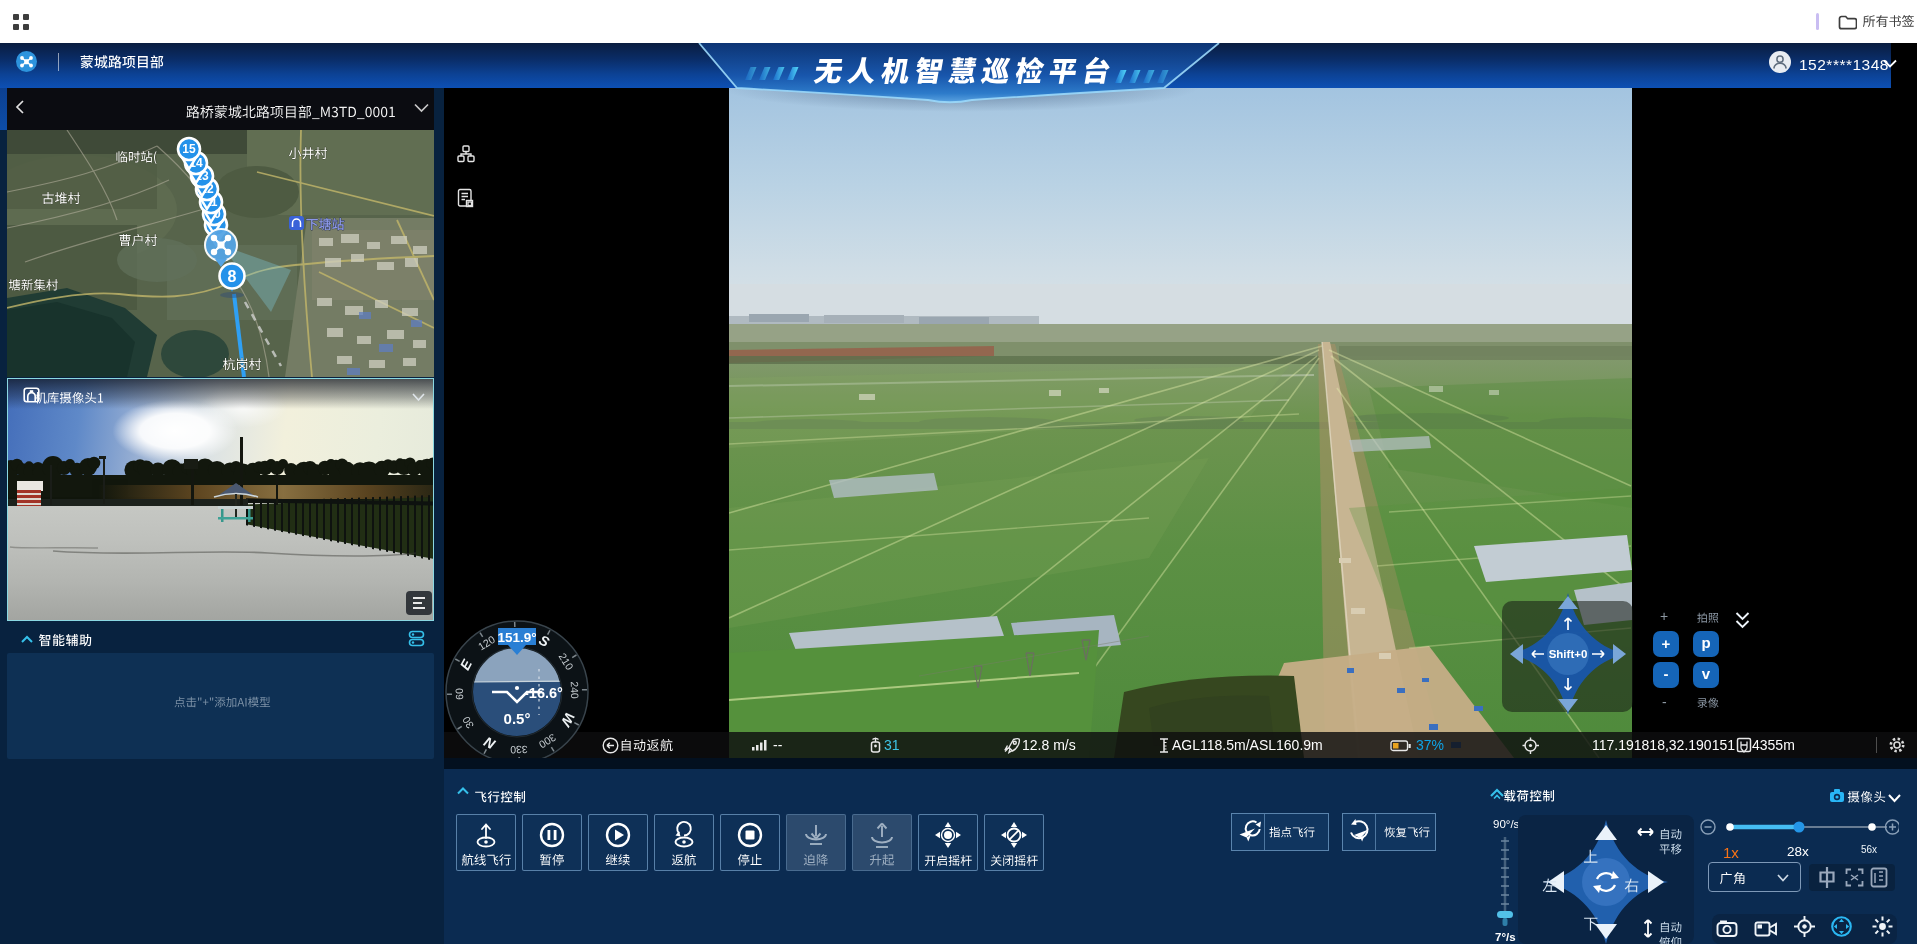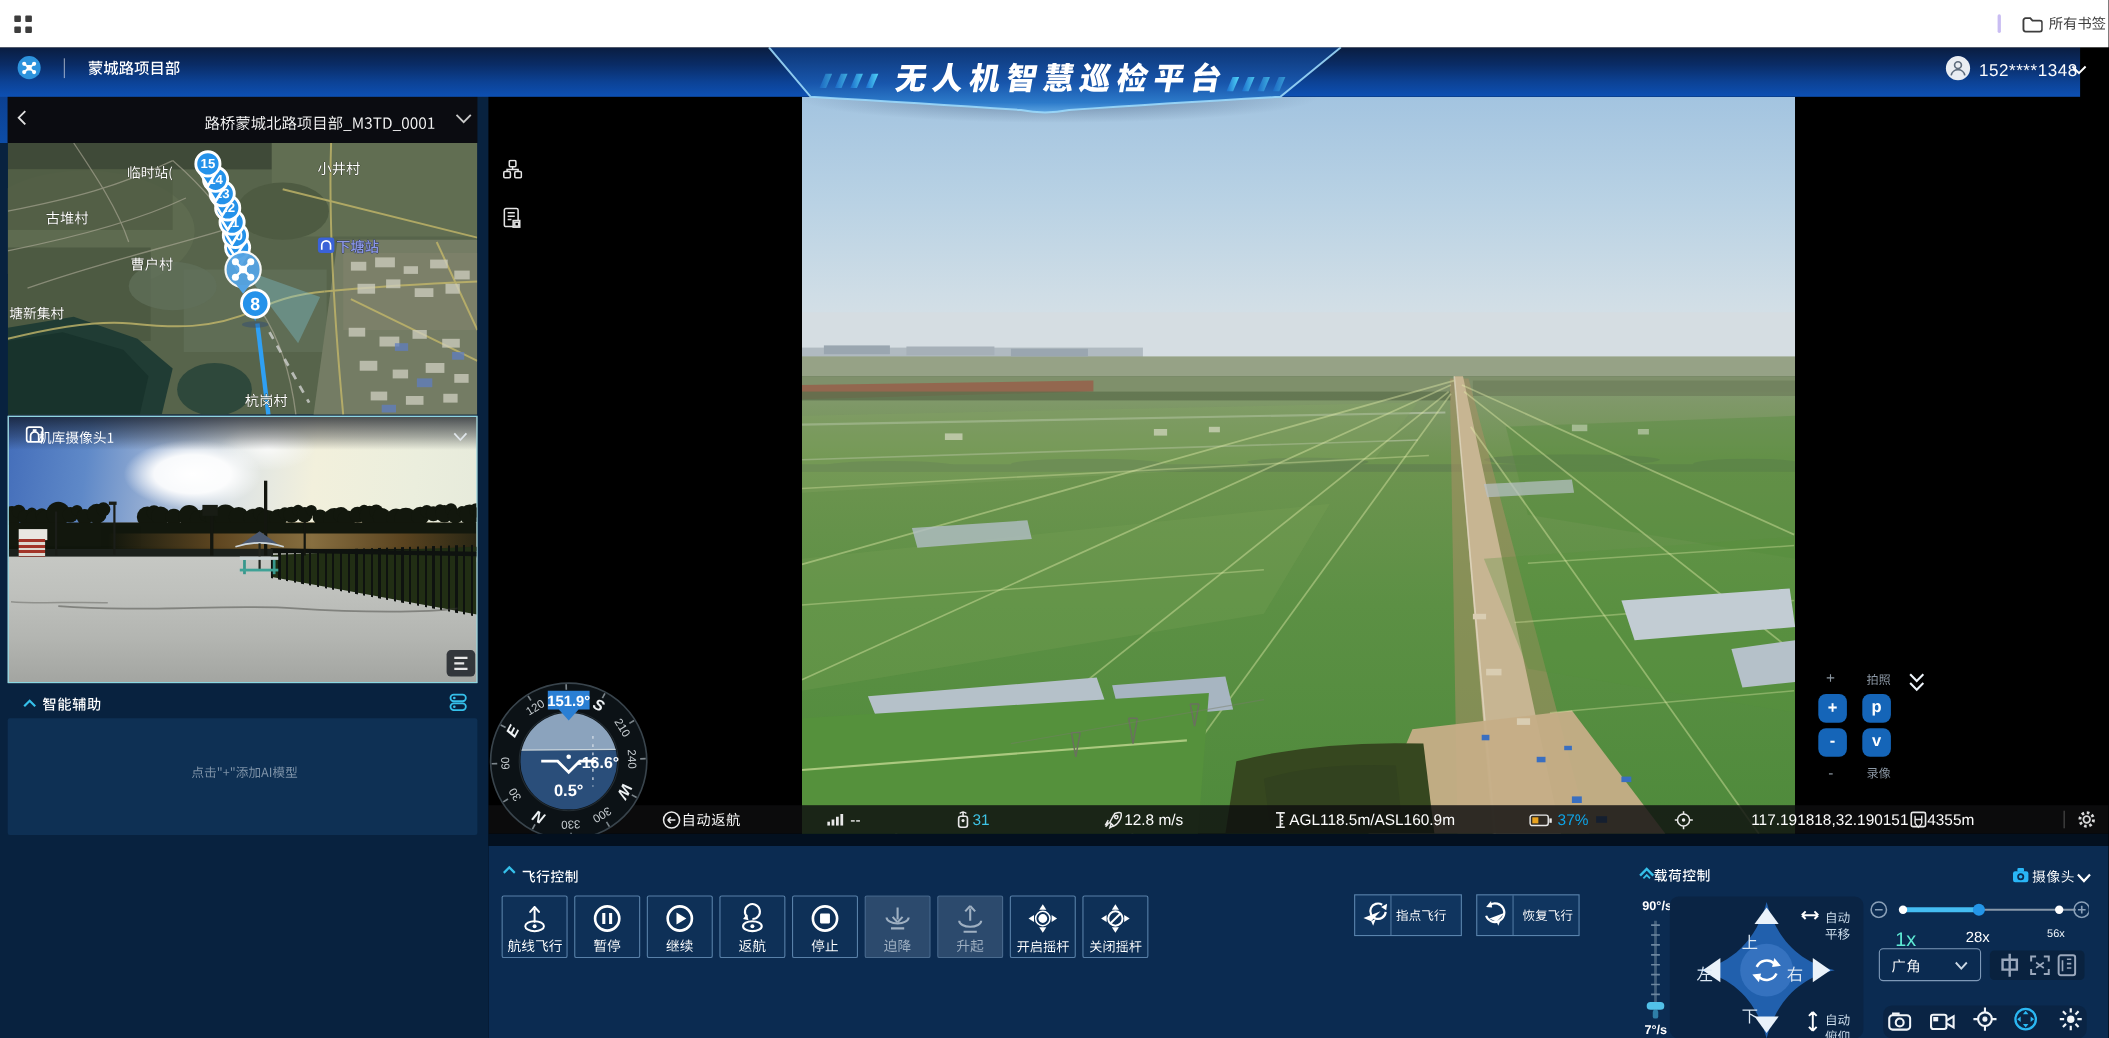--- a/index.html
+++ b/index.html
@@ -634,20 +634,40 @@
         <path d="M5,4.5 v7 M11,4.5 v7 M5,8 h6 M5,11.5 l3,3.5 l3,-3.5" stroke="#e8e8e8" stroke-width="1.3" fill="none"></path>
       </svg>
   <div class="sbt" style="left:1308px">4355m</div>
   <div class="abs" style="left:1432px;top:5px;width:1px;height:16px;background:#4e4e4e"></div>
   <svg style="left:1444px;top:4px" width="18" height="18" viewBox="0 0 18 18">
         <circle cx="9" cy="9" r="3" fill="none" stroke="#dadada" stroke-width="1.6"></circle>
         <circle cx="9" cy="9" r="6.2" fill="none" stroke="#dadada" stroke-width="2.6" stroke-dasharray="2.4,2.45"></circle>
       </svg>
  </div>
 
+ <div id="vdpad">
+  <svg width="132" height="133" viewBox="0 0 132 133">
+   <rect x="0" y="13" width="131" height="111" rx="10" fill="rgba(22,28,20,.55)"></rect>
+   <path d="M66,5 C73,36 93,59 124,66 C93,73 73,95 66,127 C59,95 39,73 8,66 C39,59 59,36 66,5 Z" fill="#1a57a8" opacity=".97"></path>
+   <g fill="#7aa6d8">
+          <polygon points="66,8 56,21 76,21"></polygon>
+          <polygon points="66,124 56,111 76,111"></polygon>
+          <polygon points="8,66 21,56 21,76"></polygon>
+          <polygon points="124,66 111,56 111,76"></polygon>
+        </g>
+   <circle cx="66" cy="66" r="21" fill="#2e6cb6"></circle>
+   <g stroke="#fff" stroke-width="1.7" fill="none">
+    <path d="M66,30 v12 M66,30 l-3.5,3.5 M66,30 l3.5,3.5"></path>
+    <path d="M66,102 v-12 M66,102 l-3.5,-3.5 M66,102 l3.5,-3.5"></path>
+    <path d="M30,66 h12 M30,66 l3.5,-3.5 M30,66 l3.5,3.5"></path>
+    <path d="M102,66 h-12 M102,66 l-3.5,-3.5 M102,66 l-3.5,3.5"></path>
+   </g>
+   <text x="66" y="70" font-size="11.5" font-weight="bold" fill="#fff" text-anchor="middle">Shift+0</text>
+  </svg>
+ </div>
 
  <div class="jlbl" style="left:1216px;top:524px;font-size:14px">+</div>
  <svg class="abs" style="left:1290px;top:527px;z-index:25" width="17" height="19">
       <g fill="none" stroke="#eef4fa" stroke-width="1.9">
         <path d="M2.5,2 L8.5,8 L14.5,2"></path>
         <path d="M2.5,10 L8.5,16 L14.5,10"></path>
       </g>
     </svg>
  <div class="jbtn" style="left:1209px;top:547px">+</div>
  <div class="jbtn" style="left:1249px;top:547px;line-height:24px">p</div>
@@ -767,21 +787,21 @@
       </svg>
   <svg class="abs" style="left:356px;top:19px" width="18" height="15" viewBox="0 0 18 15">
         <rect x="1" y="4" width="14" height="10" rx="2" fill="#29b6f6"></rect>
         <rect x="5" y="1" width="6" height="3.5" rx="1" fill="#29b6f6"></rect>
         <circle cx="8" cy="9" r="3.2" fill="#0b2b51"></circle>
         <circle cx="8" cy="9" r="1.6" fill="#29b6f6"></circle>
       </svg>
   <svg class="abs" style="left:414px;top:24px" width="15" height="11">
         <path d="M2,2 L7.5,8 L13,2" fill="none" stroke="#fff" stroke-width="2"></path>
       </svg>
-  <div class="abs" style="left:20px;top:49px;color:#fff;font-size:11.5px;font-weight:bold">90°/s</div>
+  <div class="abs" style="left:20px;top:49px;color:#fff;font-size:11.5px;font-weight:normal">90°/s</div>
   <div class="abs" style="left:22px;top:162px;color:#fff;font-size:11.5px;font-weight:bold">7°/s</div>
   <svg class="abs" style="left:23px;top:66px" width="18" height="96" viewBox="0 0 18 96">
    <line x1="9" y1="2" x2="9" y2="88" stroke="#44607c" stroke-width="2.5"></line>
    <g stroke="#6c86a0" stroke-width="1.5">
           <path d="M5,6 h8 M5,15 h8 M5,24 h8 M5,33 h8 M5,42 h8 M5,51 h8 M5,60 h8 M5,69 h8"></path>
         </g>
    <rect x="1" y="76" width="16" height="7" rx="3.5" fill="#52c0e8"></rect>
         <rect x="6.5" y="83" width="5" height="8" rx="2" fill="#2e7ea8"></rect>
   </svg>
   <div class="darkbox" style="left:45px;top:46px;width:176px;height:129px">
@@ -814,21 +834,21 @@
    <circle cx="9" cy="8" r="7" fill="none" stroke="#8aa0b8" stroke-width="1.4"></circle>
         <path d="M5.5,8 h7" stroke="#8aa0b8" stroke-width="1.5"></path>
    <line x1="29" y1="8" x2="188" y2="8" stroke="#8899aa" stroke-width="1.7"></line>
    <line x1="29" y1="8" x2="100" y2="8" stroke="#45bdf2" stroke-width="4.5"></line>
    <circle cx="31" cy="8" r="3.8" fill="#fff"></circle>
    <circle cx="100" cy="8" r="5.5" fill="#2496e8"></circle>
    <circle cx="173" cy="8" r="3.8" fill="#fff"></circle>
    <circle cx="193.5" cy="8" r="7" fill="none" stroke="#8aa0b8" stroke-width="1.4"></circle>
         <path d="M190,8 h7 M193.5,4.5 v7" stroke="#8aa0b8" stroke-width="1.5"></path>
   </svg>
-  <div class="abs" style="left:250px;top:75px;color:#5eead4;font-size:18px">1x</div>
+  <div class="abs" style="left:250px;top:75px;color:#f97316;font-size:15px">1x</div>
   <div class="abs" style="left:314px;top:75px;color:#ffffff;font-size:13.5px">28x</div>
   <div class="abs" style="left:388px;top:75px;color:#eef4f8;font-size:10px">56x</div>
   <div class="abs" style="left:235px;top:93px;width:93px;height:30px;border:1px solid #7e99b8;border-radius:4px"></div>
   <svg class="abs" style="left:303px;top:104px" width="14" height="10">
         <path d="M2,2 L7,7.5 L12,2" fill="none" stroke="#ccd8e4" stroke-width="1.7"></path>
       </svg>
   <div class="abs" style="left:336px;top:95px;width:86px;height:27px;background:#09223f;border-radius:4px"></div>
   <svg class="abs" style="left:345px;top:97px" width="18" height="23" viewBox="0 0 18 23">
         <g stroke="#9aa8bc" stroke-width="2.2" fill="none">
           <path d="M9,1 v21"></path>

